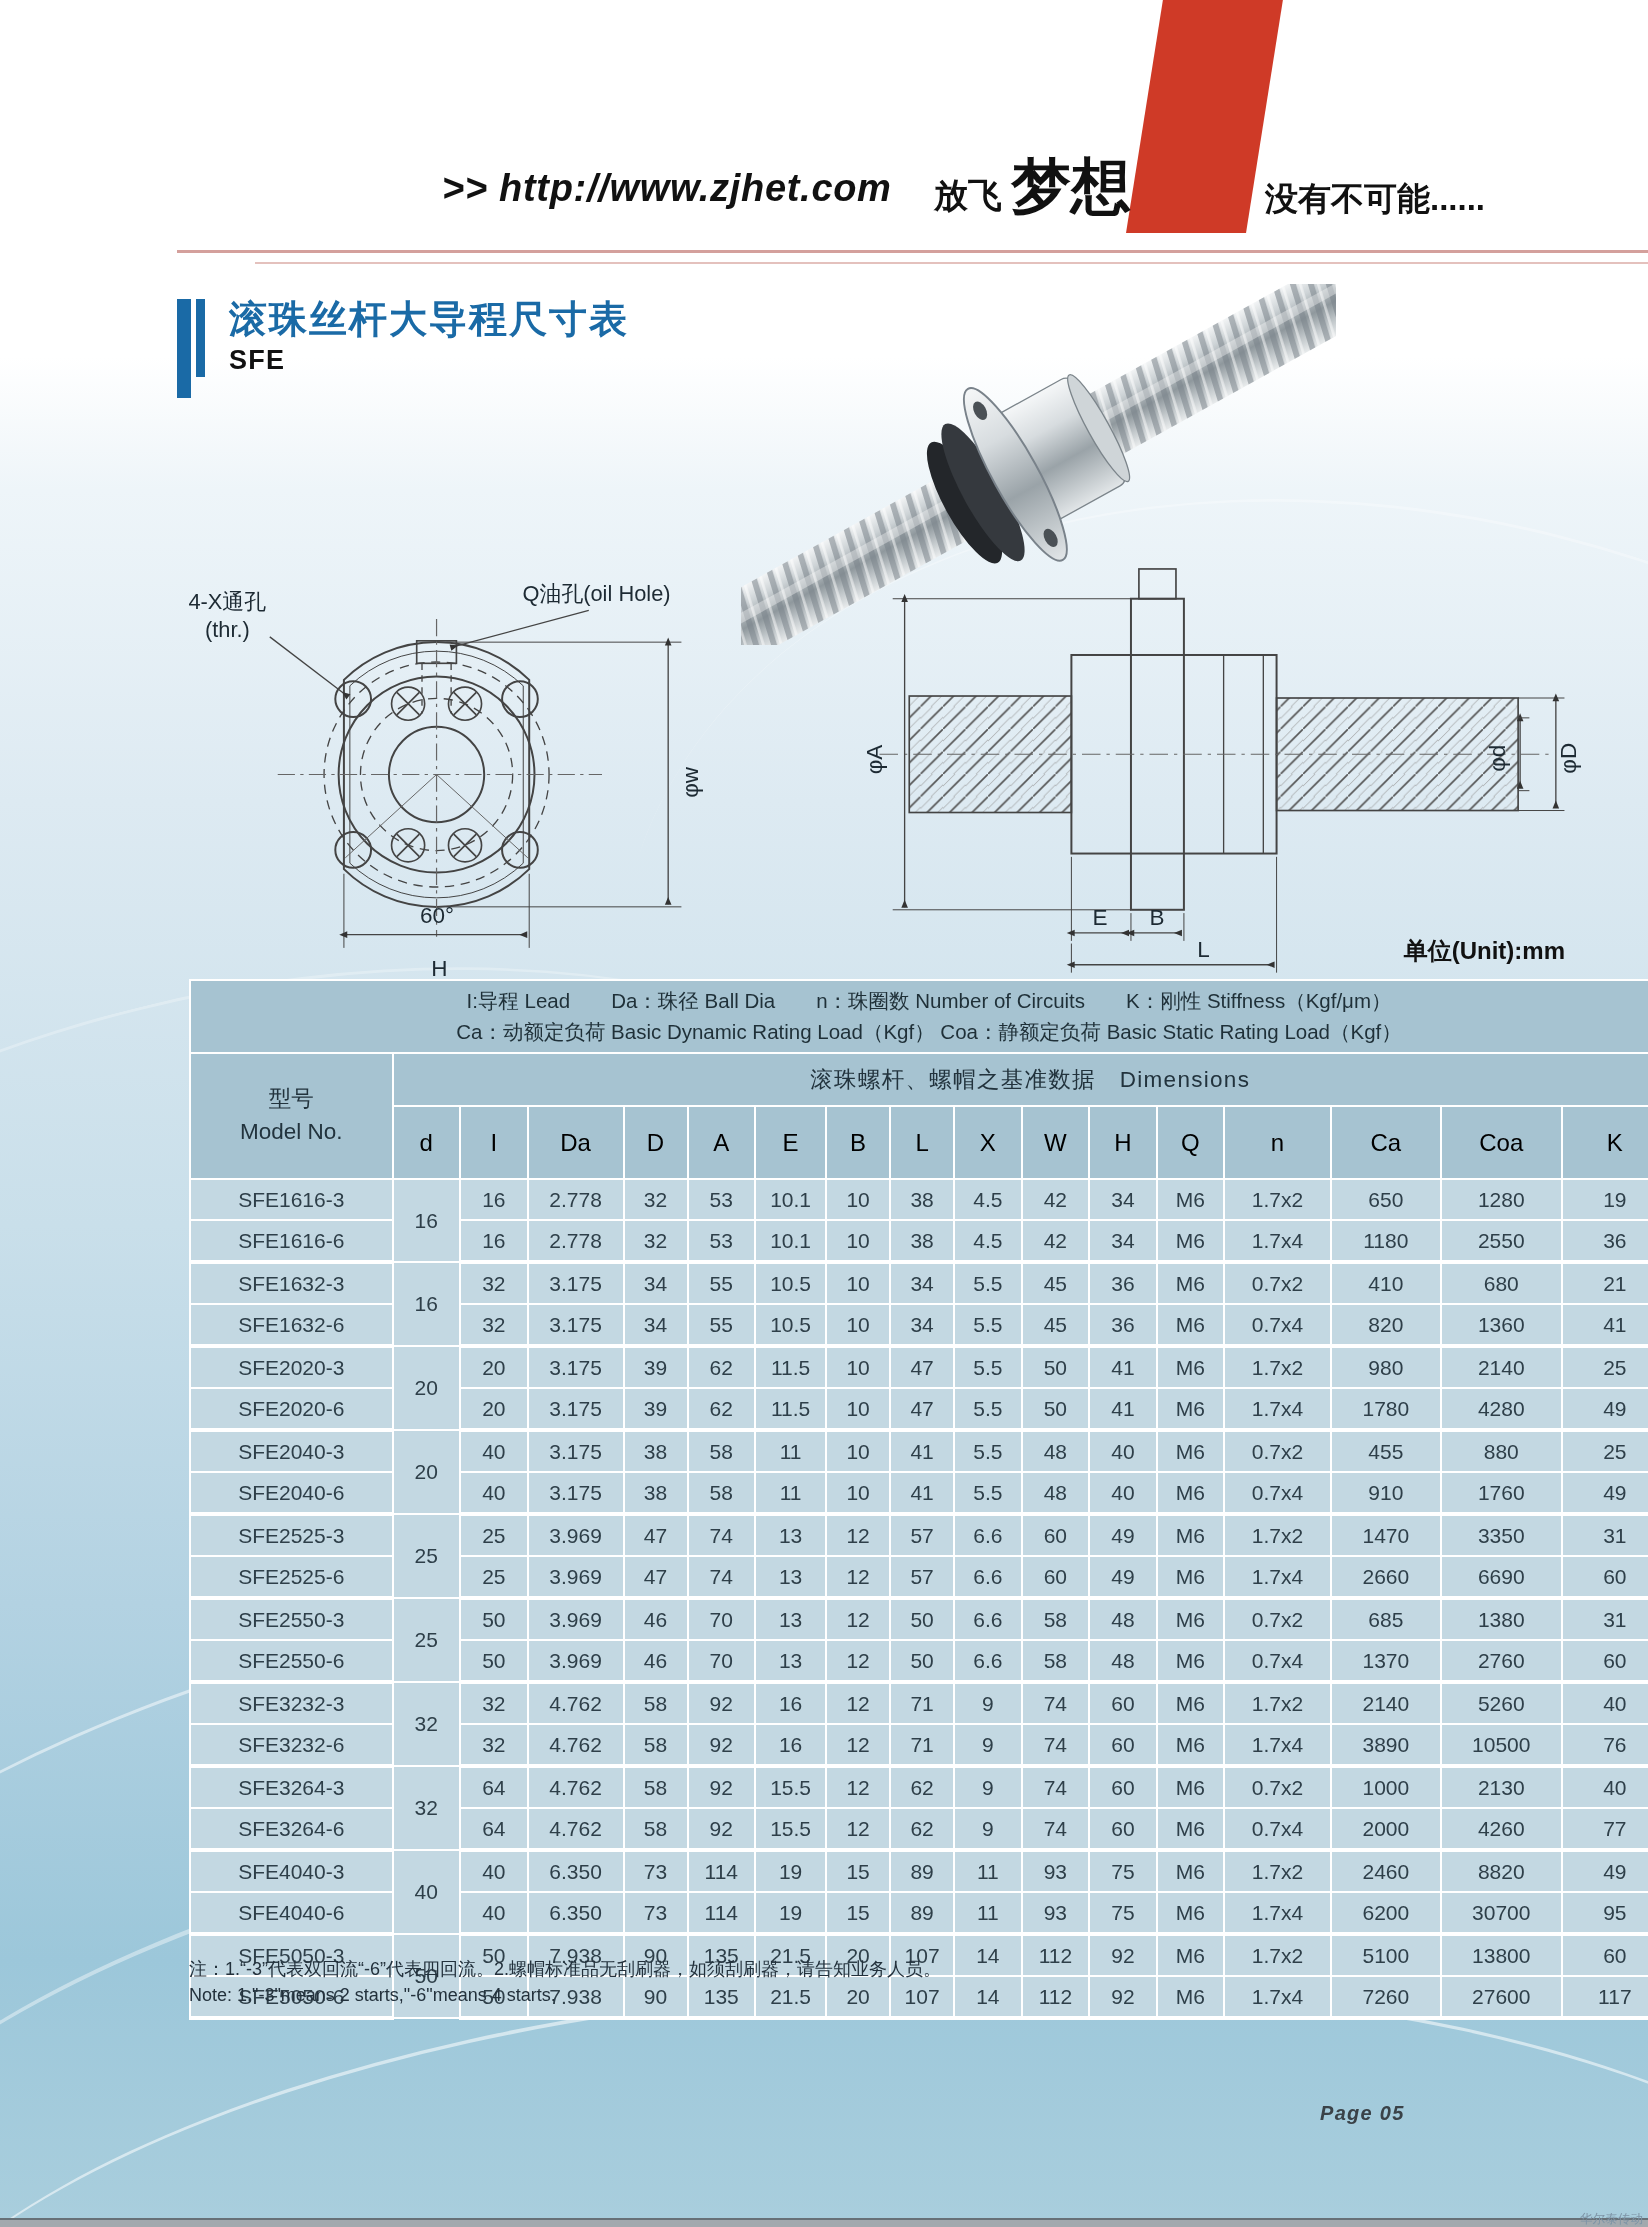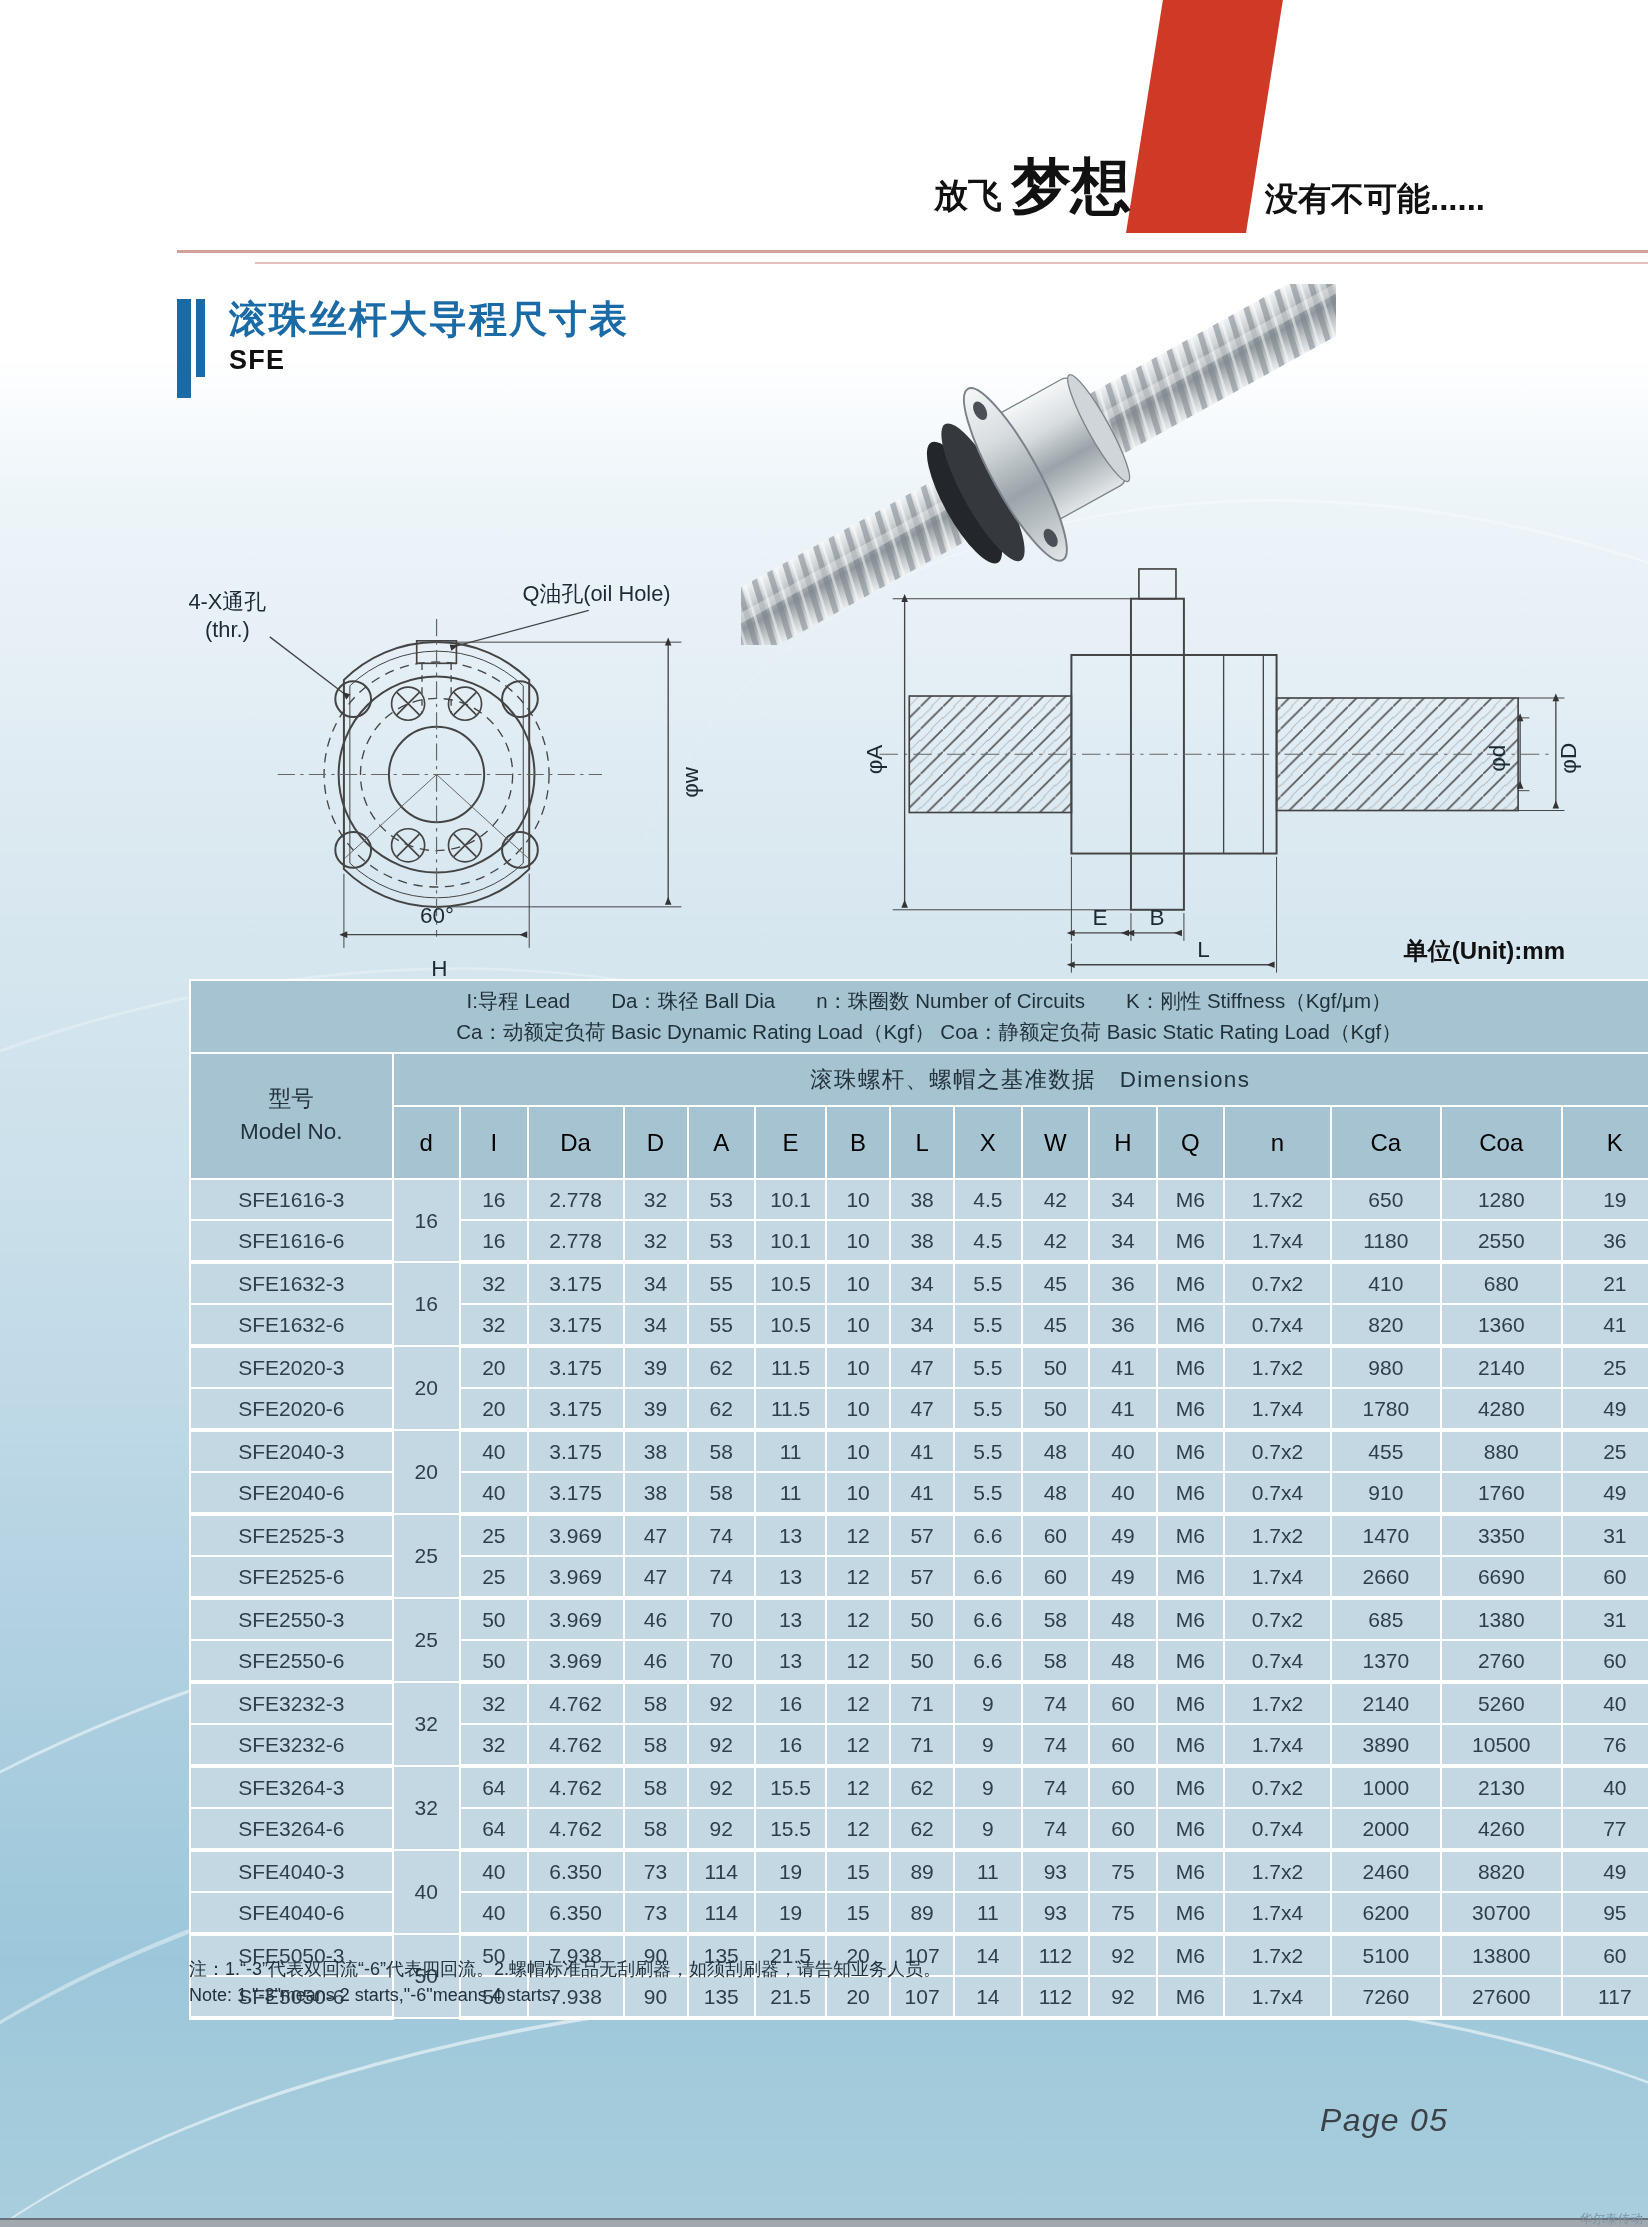--- a/index.html
+++ b/index.html
@@ -44,40 +44,41 @@
   .dim-table td,.dim-table th{border:2px solid #fff;text-align:center;vertical-align:middle;font-weight:normal;}
   .legend-cell{height:69px;font-size:20.5px;color:#1f3038;line-height:1.5;}
   .hdr{font-size:22px;color:#22333d;}
   .dims-hdr{height:49px;font-size:22.5px;letter-spacing:1.3px;}
   .cols-hdr th{height:69px;font-size:24px;}
   .model-hdr{font-size:22.5px;line-height:1.45;}
   .dim-table tbody td{height:37px;font-size:21px;color:#2e3f49;}
   .dim-table tbody tr.grp-end td{border-bottom-width:4px;}
 
   .notes{left:189px;top:1956px;font-size:18px;color:#23313c;line-height:26px;white-space:nowrap;}
-  .page-num{left:1320px;top:2102px;font-size:32px;font-style:italic;font-weight:normal;color:#3a4248;letter-spacing:1.3px;}
+  .page-num{left:1320px;top:2102px;font-size:20px;font-style:italic;font-weight:bold;color:#3a4248;letter-spacing:1.3px;}
   .watermark{left:1580px;top:2211px;font-size:12.6px;color:#7e94a6;}
 
   svg text{font-family:"Liberation Sans", sans-serif;fill:#1d2a33;}
   .dimtxt{font-size:34px;}
   .lbltxt{font-size:33px;}
 </style>
 </head>
 <body>
 
 <div id="page">
 
   <div class="wave w4"></div>
   <div class="wave w5"></div>
   <div class="wave w1"></div>
   <div class="wave w2"></div>
   <div class="wave w3"></div>
   <div class="abs bottom-strip"></div>
 
   <div class="abs red-bar" style="background:#cf3a27"></div>
+  <div class="abs url-line">&gt;&gt; http://www.zjhet.com</div>
   <div class="abs tag-small">放飞</div>
   <div class="abs tag-big">梦想</div>
   <div class="abs tag-right">没有不可能......</div>
   <div class="abs hline1"></div>
   <div class="abs hline2"></div>
 
   <div class="abs tbar1" style="background:#1a6aa6"></div>
   <div class="abs tbar2" style="background:#1a6aa6"></div>
   <div class="abs title-cn" style="color:#1a6aa6">滚珠丝杆大导程尺寸表</div>
   <div class="abs title-series">SFE</div>

